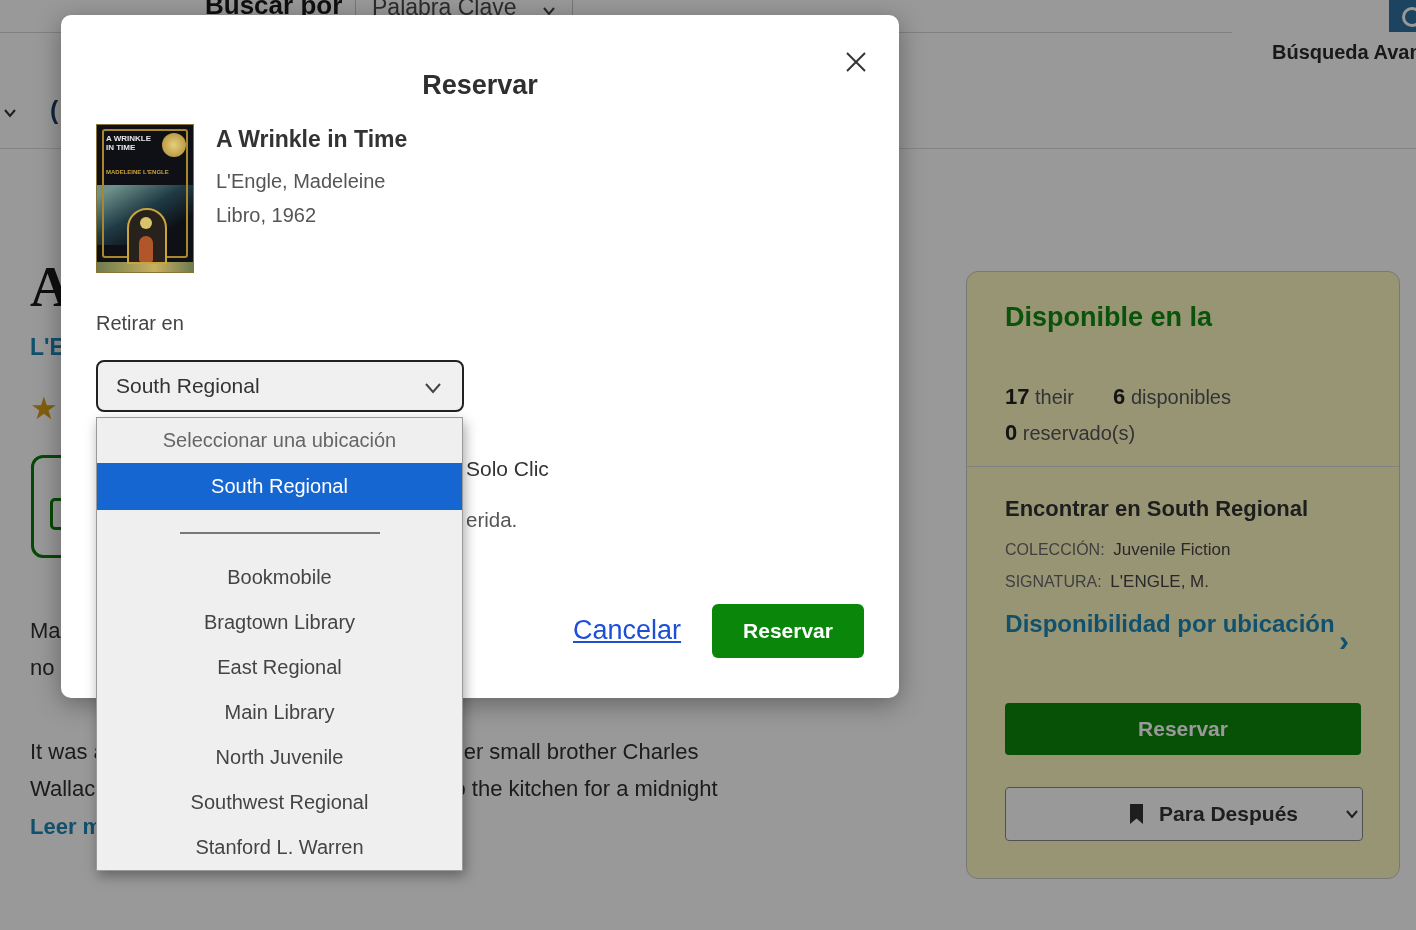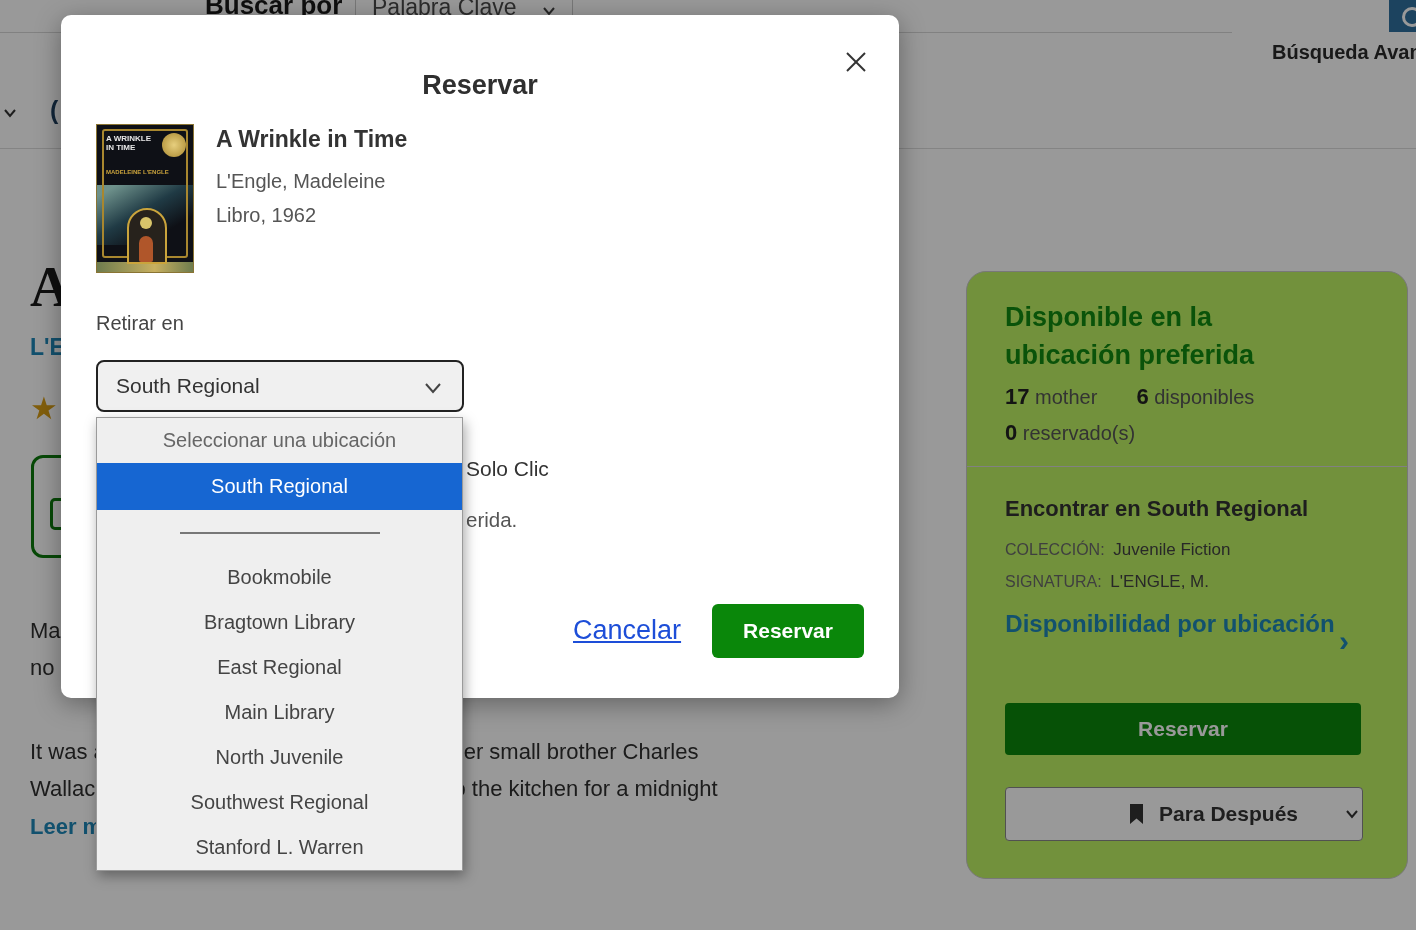--- a/index.html
+++ b/index.html
@@ -25,21 +25,21 @@
 
   .page-title{left:30px;top:255px;font-family:"Liberation Serif",serif;font-size:56px;font-weight:700;color:#191919;white-space:nowrap;}
   .author-link{left:30px;top:334px;font-size:23px;font-weight:600;color:#1e87b8;white-space:nowrap;cursor:pointer;}
   .stars{left:30px;top:390px;font-size:31px;color:#d99e16;letter-spacing:5px;white-space:nowrap;}
   .borrow-box{left:31px;top:455px;width:250px;height:97px;border:3px solid #0c7a0c;border-radius:12px;}
   .borrow-glyph{position:absolute;left:16px;top:40px;width:36px;height:26px;border:3px solid #0c7a0c;border-radius:5px;}
   .bg-para{left:30px;font-size:22px;color:#2f2f2f;line-height:37px;white-space:nowrap;}
   .read-more{left:30px;top:814px;font-size:22px;font-weight:700;color:#1e87b8;white-space:nowrap;cursor:pointer;}
 
   
-  .card{left:966px;top:271px;width:432px;height:606px;background:#bef264;border:1px solid #c8c8c8;border-radius:20px;padding-left:8px;}
+  .card{left:966px;top:271px;width:432px;height:606px;background:#fef9c3;border:1px solid #c8c8c8;border-radius:12px;}
   .card .avail-title{position:absolute;left:38px;top:26px;font-size:27px;font-weight:700;color:#118a11;line-height:38px;}
   .card .stats{position:absolute;left:38px;top:112px;font-size:20px;color:#555;white-space:nowrap;}
   .card .stats b{font-size:22px;color:#222;font-weight:700;}
   .card .gap{display:inline-block;width:28px;}
   .card .holds{position:absolute;left:38px;top:148px;font-size:20px;color:#555;white-space:nowrap;}
   .card .holds b{font-size:22px;color:#222;}
   .card .divider{position:absolute;left:0;top:194px;width:100%;height:1px;background:#d8d8d8;}
   .card .find-heading{position:absolute;left:38px;top:224px;font-size:22px;font-weight:700;color:#333;white-space:nowrap;}
   .card .meta{position:absolute;left:38px;font-size:17px;color:#444;white-space:nowrap;}
   .card .meta .lbl{font-size:16px;color:#6a6a6a;margin-right:4px;text-align:right;}
@@ -137,25 +137,24 @@
 </div>
 <div class="abs bg-para" style="top:733px;">
   <div>It was a dark and stormy night; Meg Murry, her small brother Charles</div>
   <div>Wallace, and their mother had come down to the kitchen for a midnight</div>
 </div>
 <div class="abs read-more">Leer más</div>
 
 <div class="abs card">
   <div class="avail-title">
     <div>Disponible en la</div>
-    <div>ubicación preferida</div>
   </div>
   <div class="stats">
     <b>17</b>
-    <span>mother</span>
+    <span>their</span>
     <span class="gap"></span>
     <b>6</b>
     <span>disponibles</span>
   </div>
   <div class="holds">
     <b>0</b>
     <span>reservado(s)</span>
   </div>
   <div class="divider"></div>
   <div class="find-heading">Encontrar en South Regional</div>

